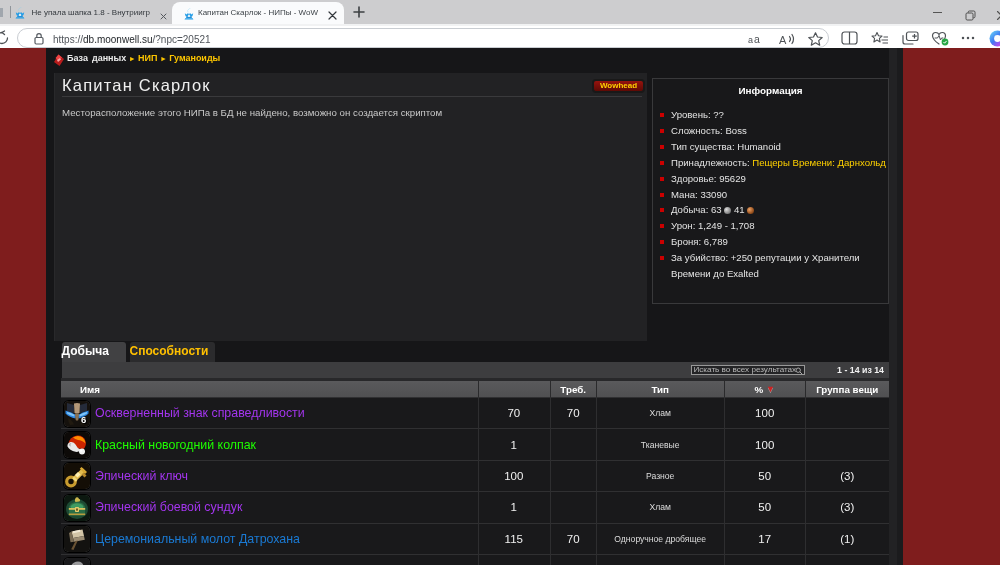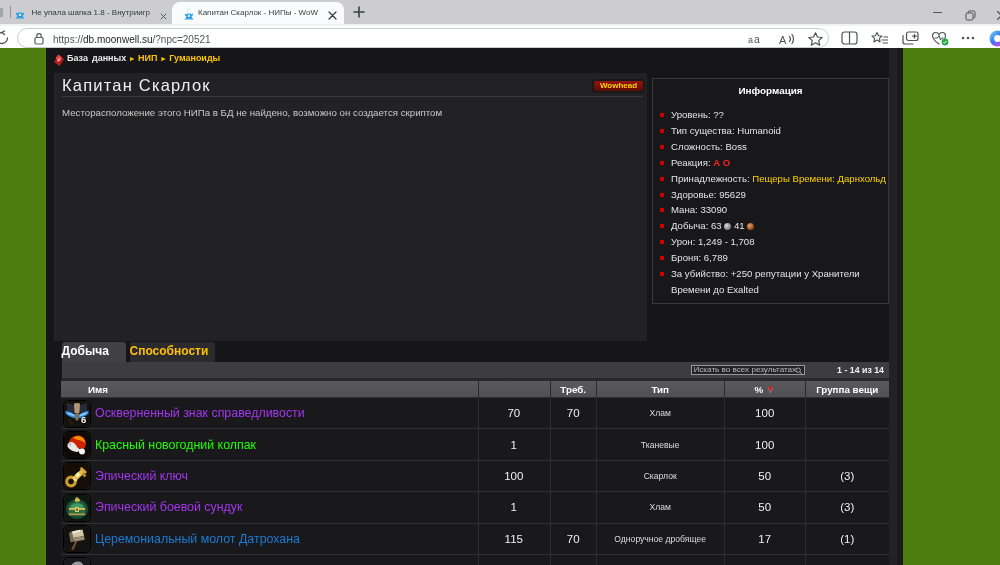--- a/index.html
+++ b/index.html
@@ -9,21 +9,21 @@
   #chrome { position:absolute; top:0; left:0; width:1000px; height:48px; }
   #tabbar { position:absolute; top:0; left:0; width:1000px; height:24px; background:#cdcdcf; }
   #toolbar { position:absolute; top:24px; left:0; width:1000px; height:24px; background:#fff; border-top:2px solid #f1f2f3; }
   .tabtitle { font-size:8px; color:#33383d; white-space:nowrap; overflow:hidden; }
   #tab2 { position:absolute; left:171.5px; top:2px; width:172.5px; height:22px; background:#fafbfc;
     border-radius:8px 8px 0 0; }
   #pill { position:absolute; left:17px; top:2.4px; width:812px; height:20px; background:#fff;
     border:1px solid #c9cdd2; border-radius:10px; }
   .url { font-size:10px; }
   
-  #page { position:absolute; top:48px; left:0; width:1000px; height:517px; background:#4d7c0f; overflow:hidden; }
+  #page { position:absolute; top:48px; left:0; width:1000px; height:517px; background:#7f1d1d; overflow:hidden; }
   #content { position:absolute; left:46px; top:0; width:857px; height:517px; background:#161618; }
   
   #panel { position:absolute; left:8px; top:25px; width:593px; height:268px; background:#222224; border-left:1px solid #29292b; }
   #panel h1 { position:absolute; left:7px; top:3px; font-size:16.5px; font-weight:normal; color:#efefef; letter-spacing:1.2px; }
   #hrule { position:absolute; left:6.5px; top:23px; width:580px; height:1px; background:#3a3a3c; }
   #note { position:absolute; left:7px; top:33.5px; font-size:9.7px; color:#c9c9c9; }
   #wowbtn { position:absolute; left:546px; top:30.5px; width:53px; height:14px; background:linear-gradient(#97130e,#5e0a05);
     border:2px solid #191919; border-radius:4px; color:#ffd100; font-size:8px; font-weight:bold;
     text-align:center; line-height:10px; }
   
@@ -184,23 +184,22 @@
       <h1>Капитан Скарлок</h1>
       <div id="hrule"></div>
       <div id="note">Месторасположение этого НИПа в БД не найдено, возможно он создается скриптом</div>
     </div>
     <div id="wowbtn">Wowhead</div>
 
     <div id="infobox">
       <div class="title">Информация</div>
       <div id="infolist">
         <div class="b">Уровень: ??</div>
+        <div class="b">Сложность: Boss</div>
         <div class="b">Тип существа: Humanoid</div>
-        <div class="b">Сложность: Boss</div>
-        <div class="b">Реакция: <span class="red" style="font-weight:bold;">А&nbsp;О</span></div>
         <div class="b">Принадлежность: <span class="gold">Пещеры Времени: Дарнхольд</span></div>
         <div class="b">Здоровье: 95629</div>
         <div class="b">Мана: 33090</div>
         <div class="b">Добыча: 63 <span class="coin silver"></span> 41 <span class="coin copper"></span></div>
         <div class="b">Урон: 1,249 - 1,708</div>
         <div class="b">Броня: 6,789</div>
         <div class="b">За убийство: +250 репутации у Хранители</div>
         <div>Времени до Exalted</div>
       </div>
     </div>
@@ -211,21 +210,21 @@
       <div id="search">Искать во всех результатах<svg style="position:absolute;right:1px;top:1px;" width="8" height="8" viewBox="0 0 8 8">
             <circle cx="3.2" cy="3.2" r="2.2" fill="none" stroke="#aaa" stroke-width="1"></circle>
             <path d="M4.9,4.9 L7,7" stroke="#aaa" stroke-width="1"></path>
           </svg></div>
       <div id="count">1 - 14 из 14</div>
     </div>
     <div class="abs" style="left:15px;top:329.5px;width:828px;height:3.5px;background:#28282a;"></div>
 
     <div id="ltable">
       <div id="thead">
-        <div class="hc" style="left:16px;width:416.6px;justify-content:flex-start;padding-left:11px;">Имя</div>
+        <div class="hc" style="left:8px;width:416.6px;justify-content:flex-start;padding-left:11px;">Имя</div>
         <div class="hc" style="left:416.6px;width:72.4px;margin-top:40px;">Уровень</div>
         <div class="hc" style="left:489px;width:46.4px;">Треб.</div>
         <div class="hc" style="left:535.4px;width:127.6px;">Тип</div>
         <div class="hc" style="left:663px;width:81.4px;">%&nbsp; <span style="color:#c22;font-size:9px;text-shadow:0 1px 0 rgba(220,220,220,.6);">▼</span></div>
         <div class="hc" style="left:744.4px;width:83.6px;">Группа вещи</div>
         <div class="vline" style="left:416.6px;background:#2a2a2c;"></div>
         <div class="vline" style="left:489px;background:#2a2a2c;"></div>
         <div class="vline" style="left:535.4px;background:#2a2a2c;"></div>
         <div class="vline" style="left:663px;background:#2a2a2c;"></div>
         <div class="vline" style="left:744.4px;background:#2a2a2c;"></div>
@@ -277,21 +276,21 @@
               <circle cx="7" cy="18.5" r="4.3" fill="none" stroke="#c89b2e" stroke-width="3.2"></circle>
               <path d="M8.5,14.5 L18.5,5 L22,8.5 L12,18Z" fill="#e3bc50"></path>
               <path d="M17.5,4 L23,9 L21,11 L15.8,5.8Z" fill="#d9a832"></path>
               <path d="M19.5,9.5 L22.5,12.5 L20.5,14.5 L17.5,11.5Z" fill="#b8892a"></path>
               <path d="M10,13.8 L13.5,17 L11.8,18.8 L8.4,15.4Z" fill="#f0d87a"></path>
               <path d="M11,12 L14,9 L16.5,11.5 L13.5,14.5Z" fill="#fff0b0"></path>
             </svg>
           </div>
         <div class="iname epic">Эпический ключ</div>
         <div class="cell" style="left:416.6px;width:72.4px;">100</div>
-        <div class="cell typ" style="left:535.4px;width:127.6px;">Скарлок</div>
+        <div class="cell typ" style="left:535.4px;width:127.6px;">Разное</div>
         <div class="cell" style="left:663px;width:81.4px;">50</div>
         <div class="cell" style="left:744.4px;width:83.6px;">(3)</div>
       </div>
       <div class="row" style="top:110.2px;">
         <div class="icon">
             <svg width="26" height="26" viewBox="0 0 26 26">
               <rect width="26" height="26" fill="#0c1810"></rect>
               <ellipse cx="13" cy="14" rx="11" ry="10" fill="#1d4a33"></ellipse>
               <path d="M12,2.5 Q14.5,1.5 15,4 Q17,4.5 15.5,6.5 L11.5,7 Q10,5 12,2.5Z" fill="#cdb84e"></path>
               <path d="M5,12 Q6,7.5 13,7 Q20,7.5 21,12 L21,20.5 L5,20.5Z" fill="#2a6e46"></path>

